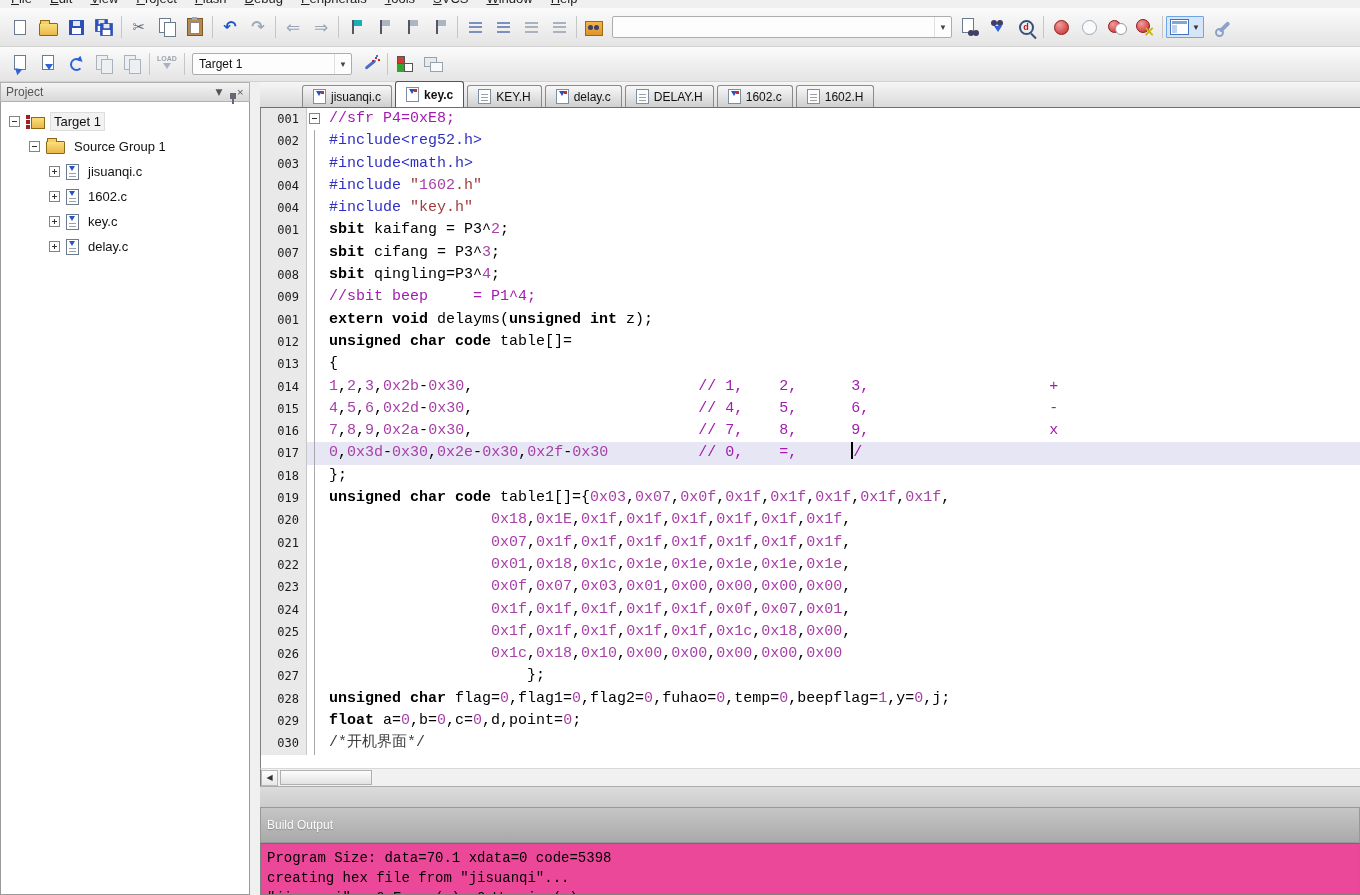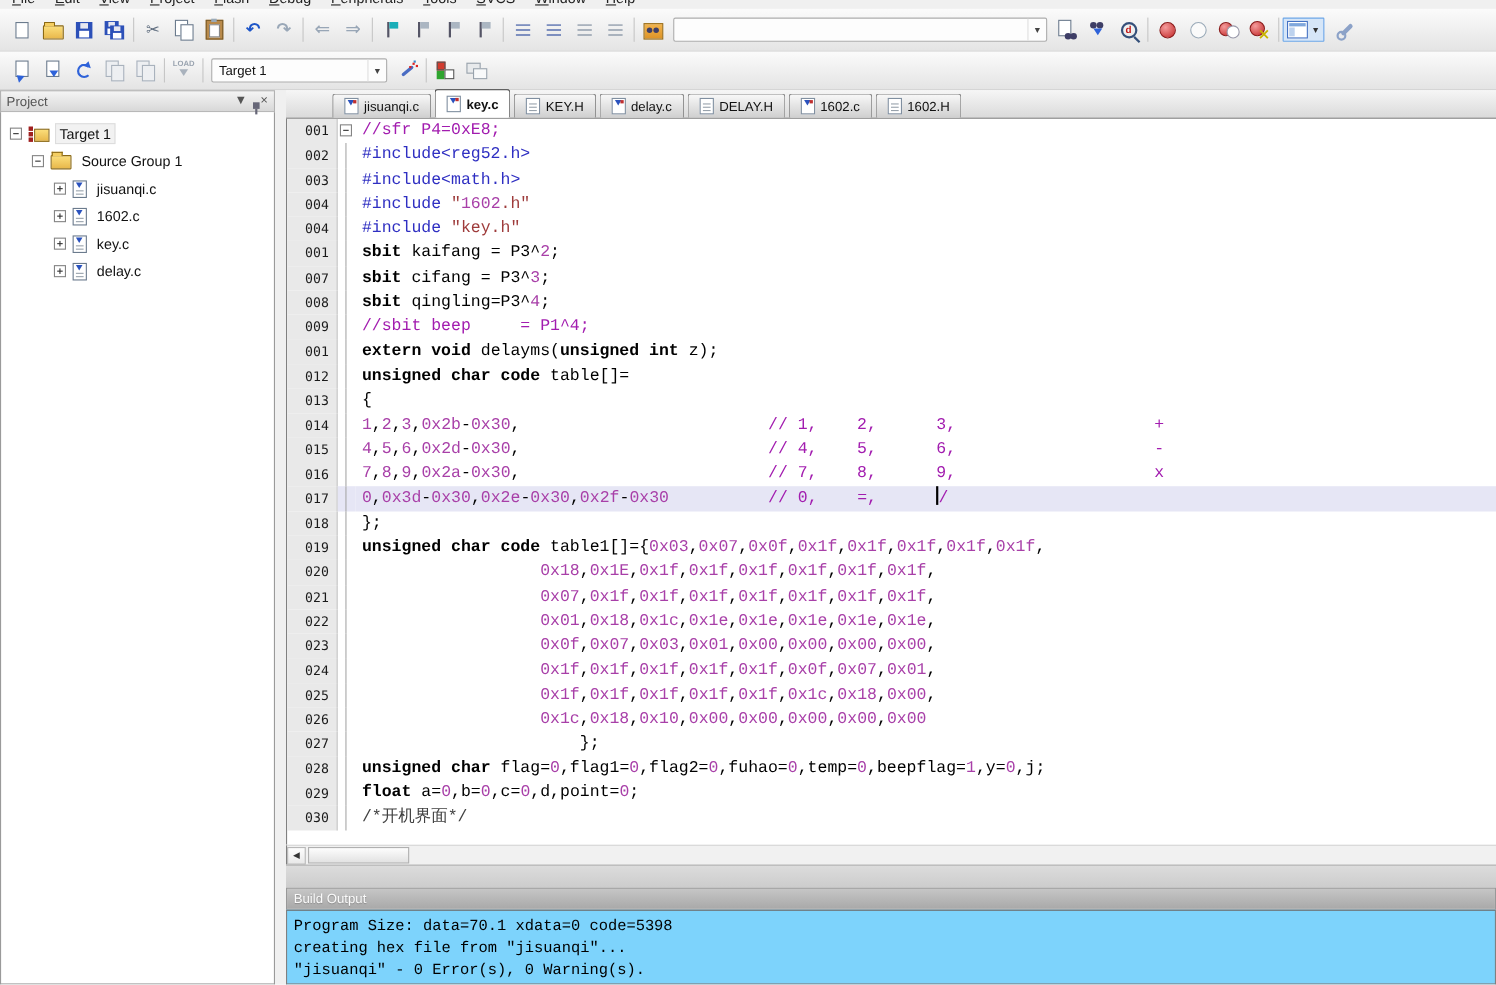--- a/index.html
+++ b/index.html
@@ -147,22 +147,22 @@
   .tk-n{color:#A83FA8;}
   .tk-c{color:#a21caf;}
   .tk-g{color:#404040;}
   .tk-s{color:#9E3B3B;}
   .tk-d{color:#2F2FC2;}
   .caret{display:inline-block;width:2px;height:17px;background:#000;vertical-align:-3px;}
   .hscroll{height:17px;flex:none;background:#F1F1F1;border-left:1px solid #808080;border-top:1px solid #D8D8D8;display:flex;align-items:center;}
   .harrow{width:17px;height:16px;background:linear-gradient(#FDFDFD,#E8E8E8);border:1px solid #B8B8B8;display:flex;align-items:center;justify-content:center;font-size:8px;color:#333;box-sizing:border-box;font-family:"DejaVu Sans",sans-serif;}
   .hthumb{width:92px;height:15px;background:linear-gradient(#FDFDFD,#E2E2E2);border:1px solid #B0B0B0;margin-left:2px;box-sizing:border-box;}
   .vsplit{height:20px;flex:none;background:linear-gradient(#DCDCDC,#CCCCCC);border-top:1px solid #ABABAB;}
-  .bo-h{height:20px;flex:none;background:linear-gradient(#C6C6C6,#A9A9A9);border:1px solid #989898;display:flex;align-items:center;padding:0 6px;font-size:12px;color:#FBFBFB;text-shadow:0 1px 1px #8A8A8A;box-sizing:border-box;}
-  .bo-b{flex:1;background:#7dd3fc;border:1px solid #808080;border-top:1px solid #6E6E6E;font-family:"Liberation Mono",monospace;font-size:14px;line-height:20px;padding:4px 6px;color:#000;overflow:hidden;}
+  .bo-h{height:36px;flex:none;background:linear-gradient(#C6C6C6,#A9A9A9);border:1px solid #989898;display:flex;align-items:center;padding:0 6px;font-size:12px;color:#FBFBFB;text-shadow:0 1px 1px #8A8A8A;box-sizing:border-box;}
+  .bo-b{flex:1;background:#ec4899;border:1px solid #808080;border-top:1px solid #6E6E6E;font-family:"Liberation Mono",monospace;font-size:14px;line-height:20px;padding:4px 6px;color:#000;overflow:hidden;}
 </style>
 </head>
 <body>
 
 <div class="menubar">
   <div class="menubar-inner">
       <span class="mi"><span class="ul">F</span>ile</span>
       <span class="mi"><span class="ul">E</span>dit</span>
       <span class="mi"><span class="ul">V</span>iew</span>
       <span class="mi"><span class="ul">P</span>roject</span>

